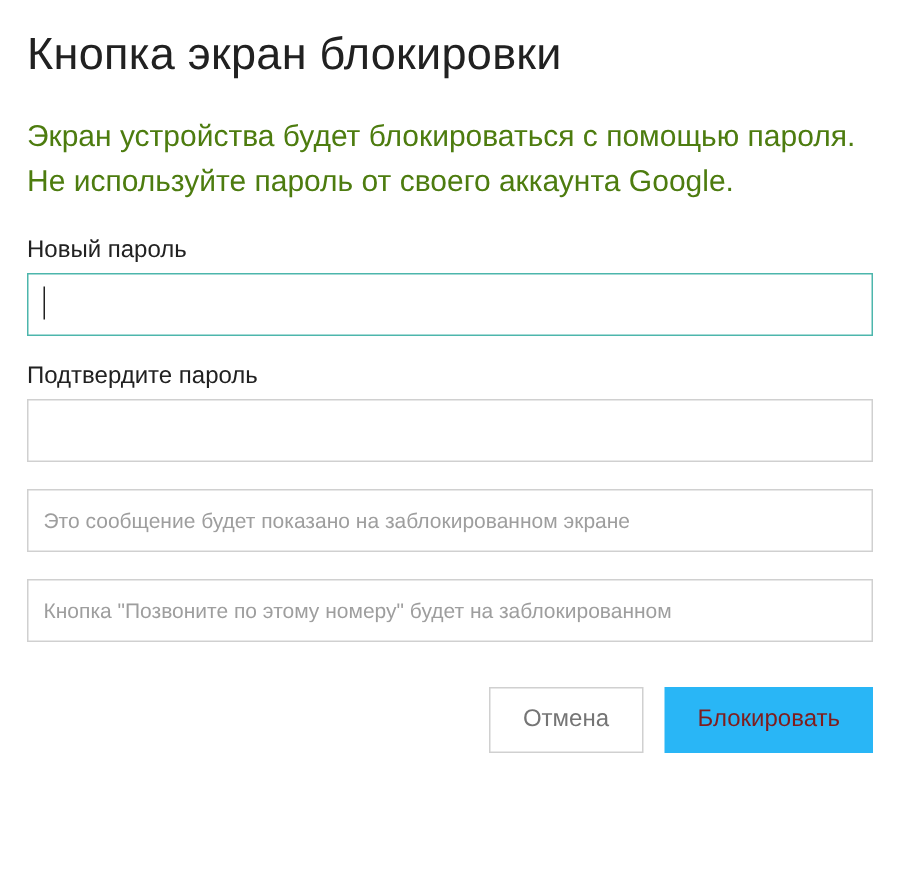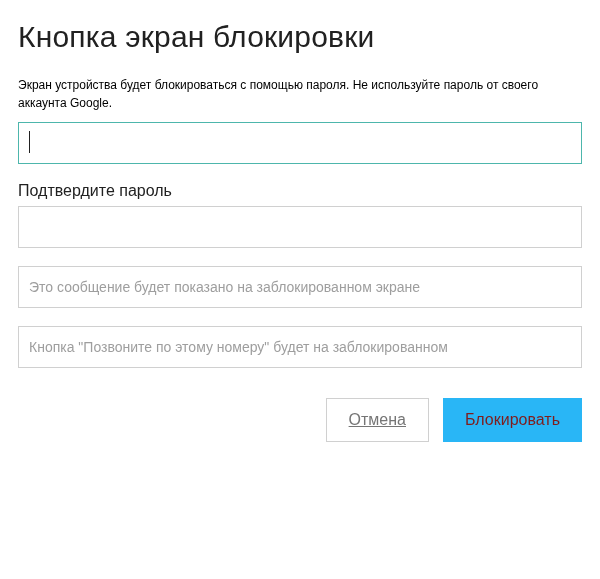--- a/index.html
+++ b/index.html
@@ -16,24 +16,24 @@
       color: #212121;
     }
     .title {
       font-size: 30px;
       font-weight: 400;
       color: #212121;
       margin-bottom: 22px;
       letter-spacing: 0.2px;
     }
     .description {
-      font-size: 12px;
-      color: #000000;
+      font-size: 20px;
+      color: #4d7c0f;
       line-height: 1.5;
-      margin-bottom: 10px;
+      margin-bottom: 22px;
     }
     .field-group {
       margin-bottom: 18px;
     }
     .field-label {
       display: block;
       font-size: 16px;
       color: #212121;
       margin-bottom: 6px;
     }
@@ -76,35 +76,35 @@
       padding: 0 22px;
       font-size: 16px;
       font-family: inherit;
       cursor: pointer;
       border: none;
     }
     .btn-cancel {
       background: #fff;
       color: #757575;
       border: 1px solid #d0d0d0;
-      text-decoration: underline;
     }
     .btn-primary {
       background: #29b6f6;
       color: #7f1d1d;
     }
   </style>
 </head>
 <body>
 
 <h1 class="title">Кнопка экран блокировки</h1>
 
 <p class="description">Экран устройства будет блокироваться с помощью пароля. Не используйте пароль от своего аккаунта Google.</p>
 
 <div class="field-group">
+  <label class="field-label">Новый пароль</label>
   <div class="caret-box">
     <input type="password" class="text-input focused" value="" style="">
     <div class="caret"></div>
   </div>
 </div>
 
 <div class="field-group">
   <label class="field-label">Подтвердите пароль</label>
   <input type="password" class="text-input" value="" style="">
 </div>

